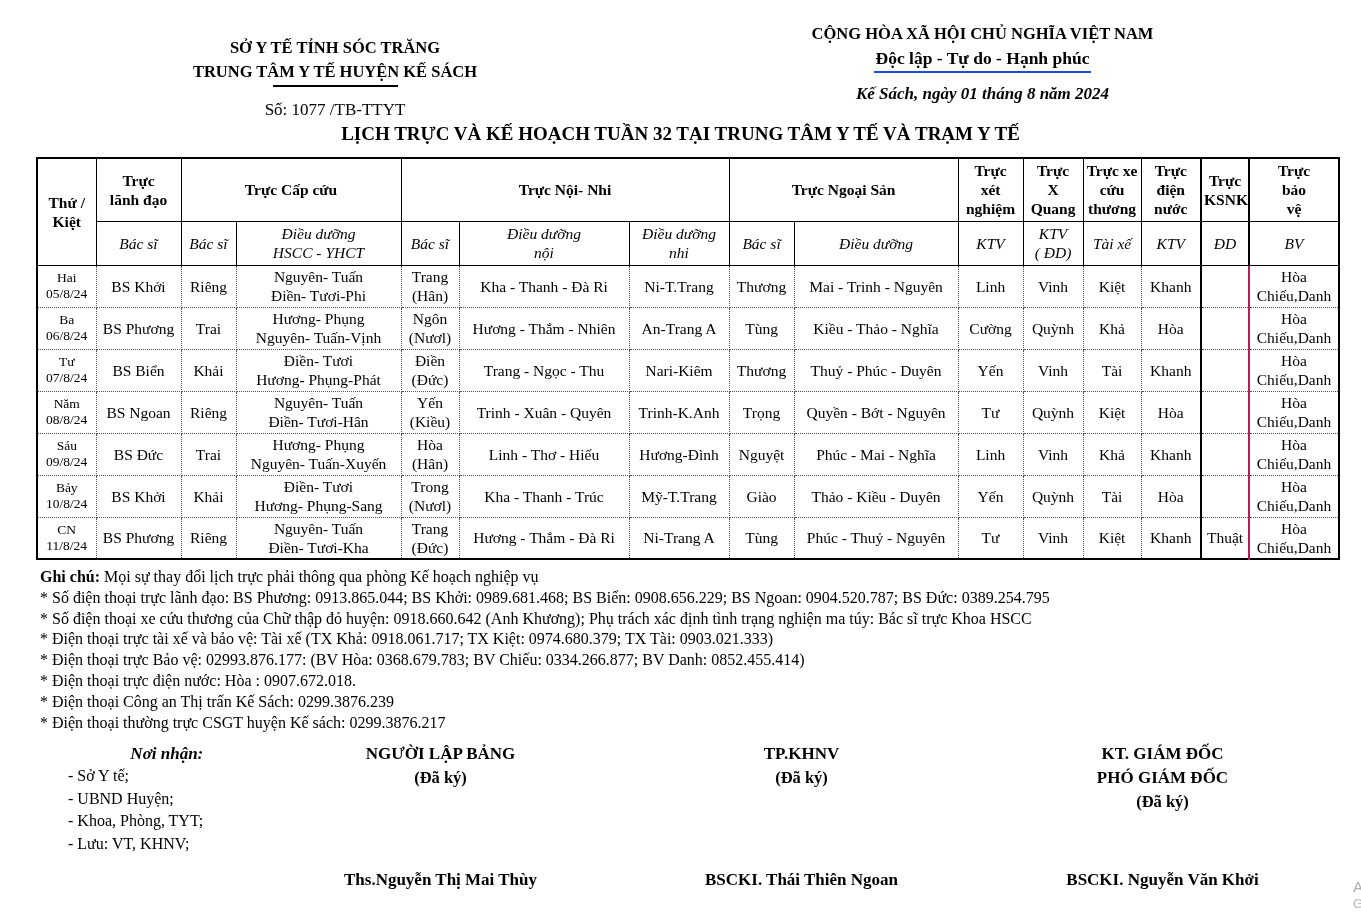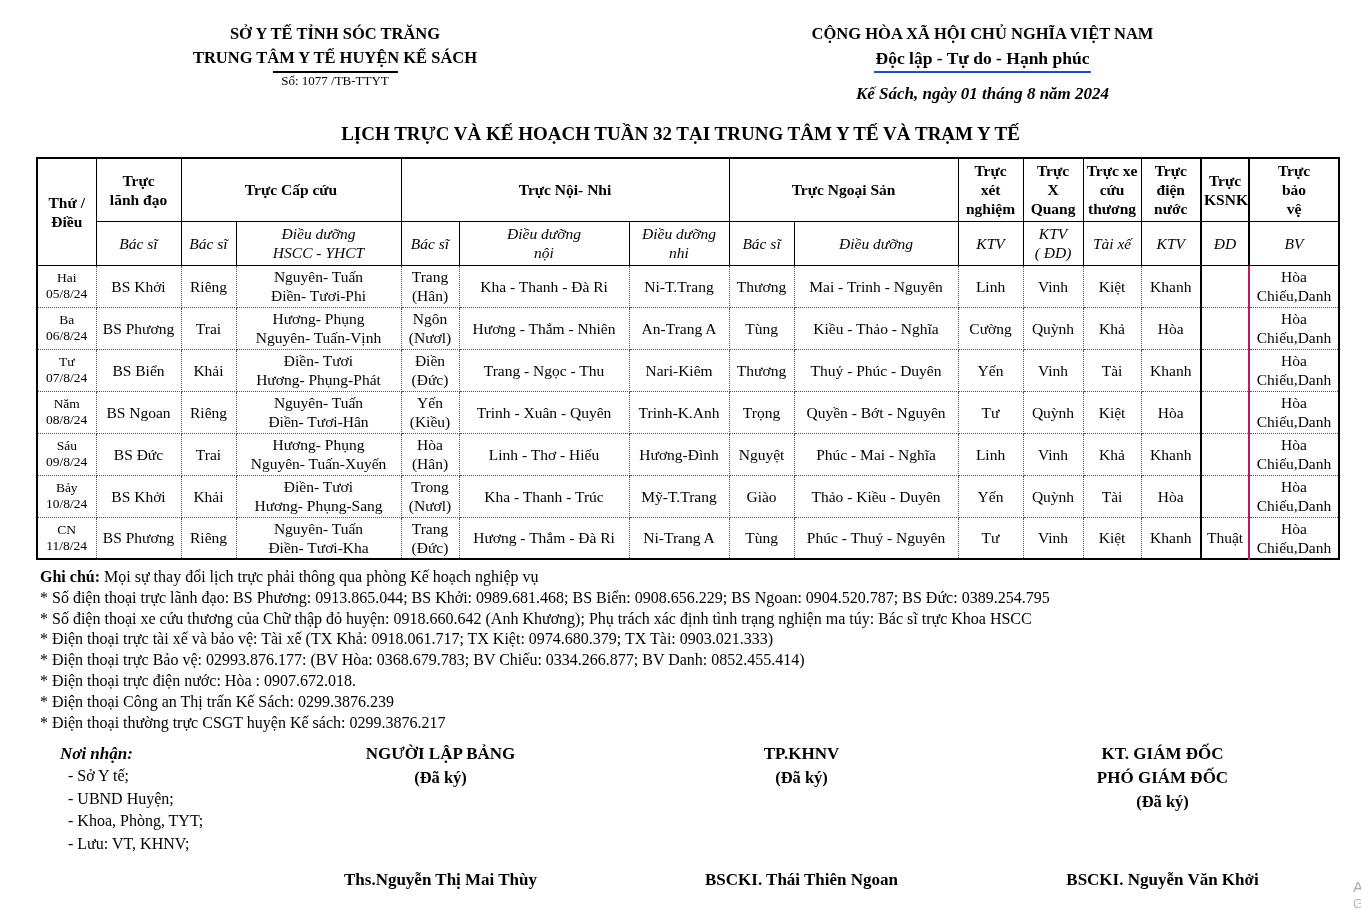--- a/index.html
+++ b/index.html
@@ -1,24 +1,24 @@
 <!DOCTYPE html>
 <html><head>
 <meta charset="utf-8">
 <style>
   * { margin: 0; padding: 0; box-sizing: border-box; }
   html, body { width: 1361px; height: 913px; background: #fff; overflow: hidden; }
   body { font-family: "Liberation Serif", "DejaVu Serif", serif; color: #000; position: relative; }
 
   
   .letterhead { position: relative; height: 120px; }
-  .org-block { position: absolute; left: 160px; top: 22px; width: 350px; text-align: center; }
+  .org-block { position: absolute; left: 160px; top: 36px; width: 350px; text-align: center; }
   .org-line { font-weight: bold; font-size: 16.5px; line-height: 24px; }
   .org-underline { width: 125px; height: 0; border-bottom: 2px solid #000; margin: 1px auto 0 auto; }
-  .doc-number { font-size: 13px; margin-top: 0; }
+  .doc-number { font-size: 17px; margin-top: 13px; }
   .national-block { position: absolute; left: 760px; top: 22px; width: 445px; text-align: center; }
   .national-line1 { font-weight: bold; font-size: 16.5px; line-height: 24px; }
   .national-line2 { font-weight: bold; font-size: 17.5px; line-height: 24px; display: inline-block; border-bottom: 2px solid #1d4ed8; padding: 0 2px 1px 2px; }
   .date-line { font-style: italic; font-weight: bold; font-size: 17px; margin-top: 11px; }
 
   
   .title-block { text-align: center; margin-top: 0; }
   .title-1 { font-weight: bold; font-size: 20px; line-height: 26px; }
   .title-2 { font-weight: bold; font-size: 19px; line-height: 27px; }
 
@@ -36,21 +36,21 @@
   .schedule thead th.ksnk { border-left: 2px solid #000; border-right: 2px solid #000; }
 
   
   .notes { margin: 7px 0 0 40px; font-size: 16px; }
   .notes .note-line { line-height: 20.8px; }
   .notes .ghichu-title { font-weight: bold; }
 
   
   .footer { position: relative; height: 165px; margin-top: 7px; }
   .recipients { position: absolute; left: 60px; top: 2px; font-size: 16px; }
-  .recipients-title { font-weight: bold; font-style: italic; font-size: 17px; line-height: 23px; }
+  .recipients-title { font-weight: bold; font-style: italic; font-size: 17px; line-height: 23px; text-align: right; }
   .recipient-item { line-height: 22.5px; padding-left: 8px; }
   .sig-row { position: absolute; left: 260px; top: 2px; width: 1085px; display: flex; }
   .sig-block { width: 361px; text-align: center; display: flex; flex-direction: column; height: 148px; }
   .sig-title { font-weight: bold; font-size: 17px; line-height: 24px; white-space: pre-line; }
   .sig-signed { font-weight: bold; font-size: 16.5px; line-height: 24px; }
   .sig-name { font-weight: bold; font-size: 17px; margin-top: auto; }
 
   
   .watermark { position: absolute; left: 1353px; top: 878px; width: 39px; overflow: hidden; font-family: "Liberation Sans", sans-serif; color: #ababab; }
   .watermark .wm1 { font-size: 15px; line-height: 18px; white-space: nowrap; }
@@ -91,21 +91,21 @@
       <col style="width:65px">
       <col style="width:60px">
       <col style="width:58px">
     <col style="width:60px">
       <col style="width:48px">
       <col style="width:90px">
   </colgroup>
   <thead>
     <tr class="group-row">
       <th rowspan="2">Thứ /
-Điều</th>
+Kiệt</th>
       <th>Trực
 lãnh đạo</th>
       <th colspan="2">Trực Cấp cứu</th>
       <th colspan="3">Trực Nội- Nhi</th>
       <th colspan="2">Trực Ngoại Sản</th>
       <th>Trực
 xét
 nghiệm</th>
       <th>Trực
 X

